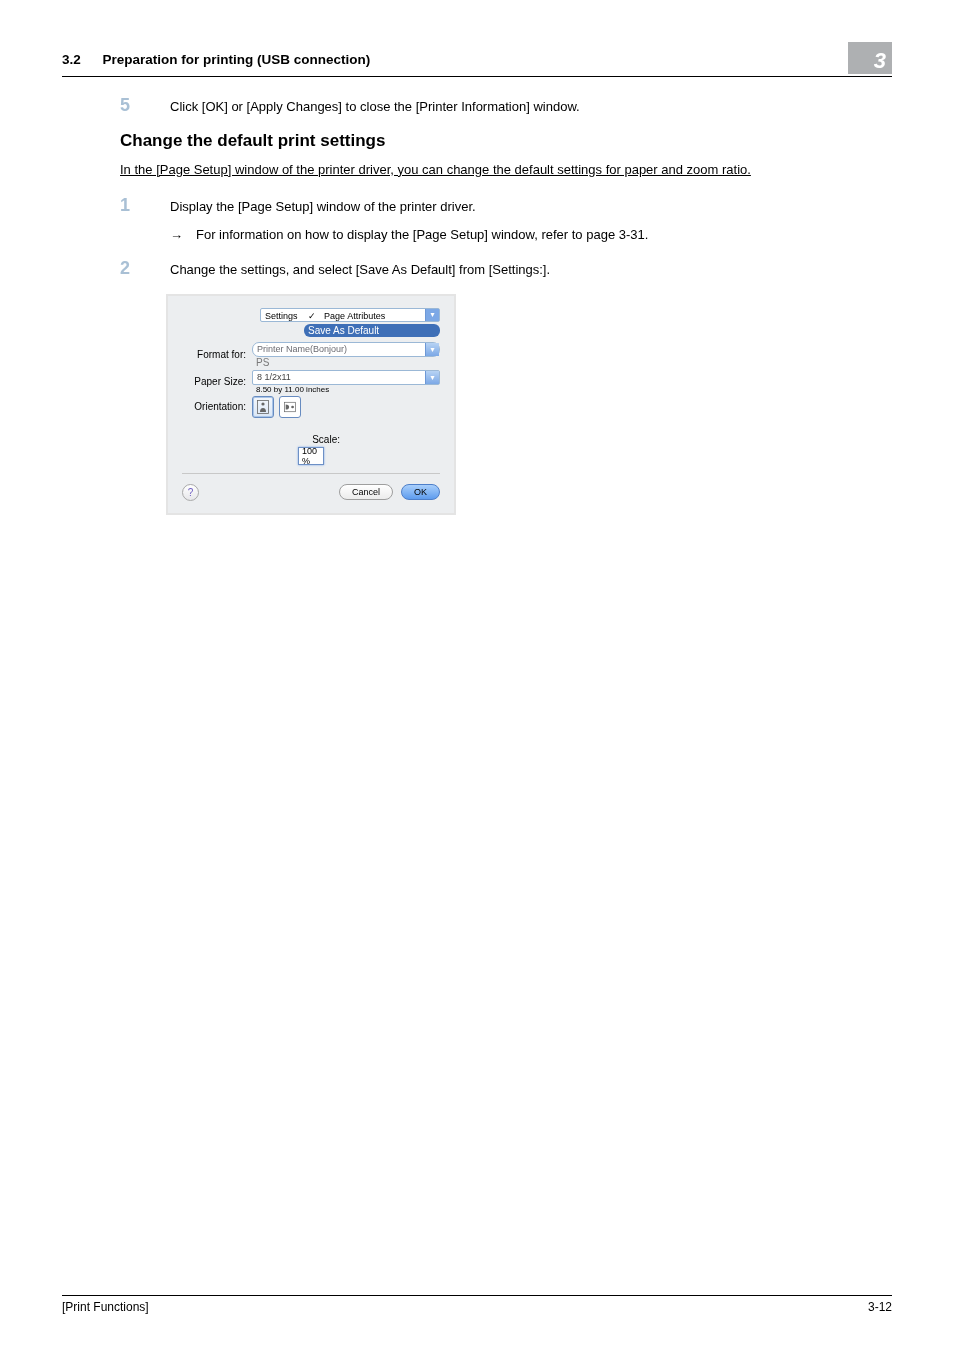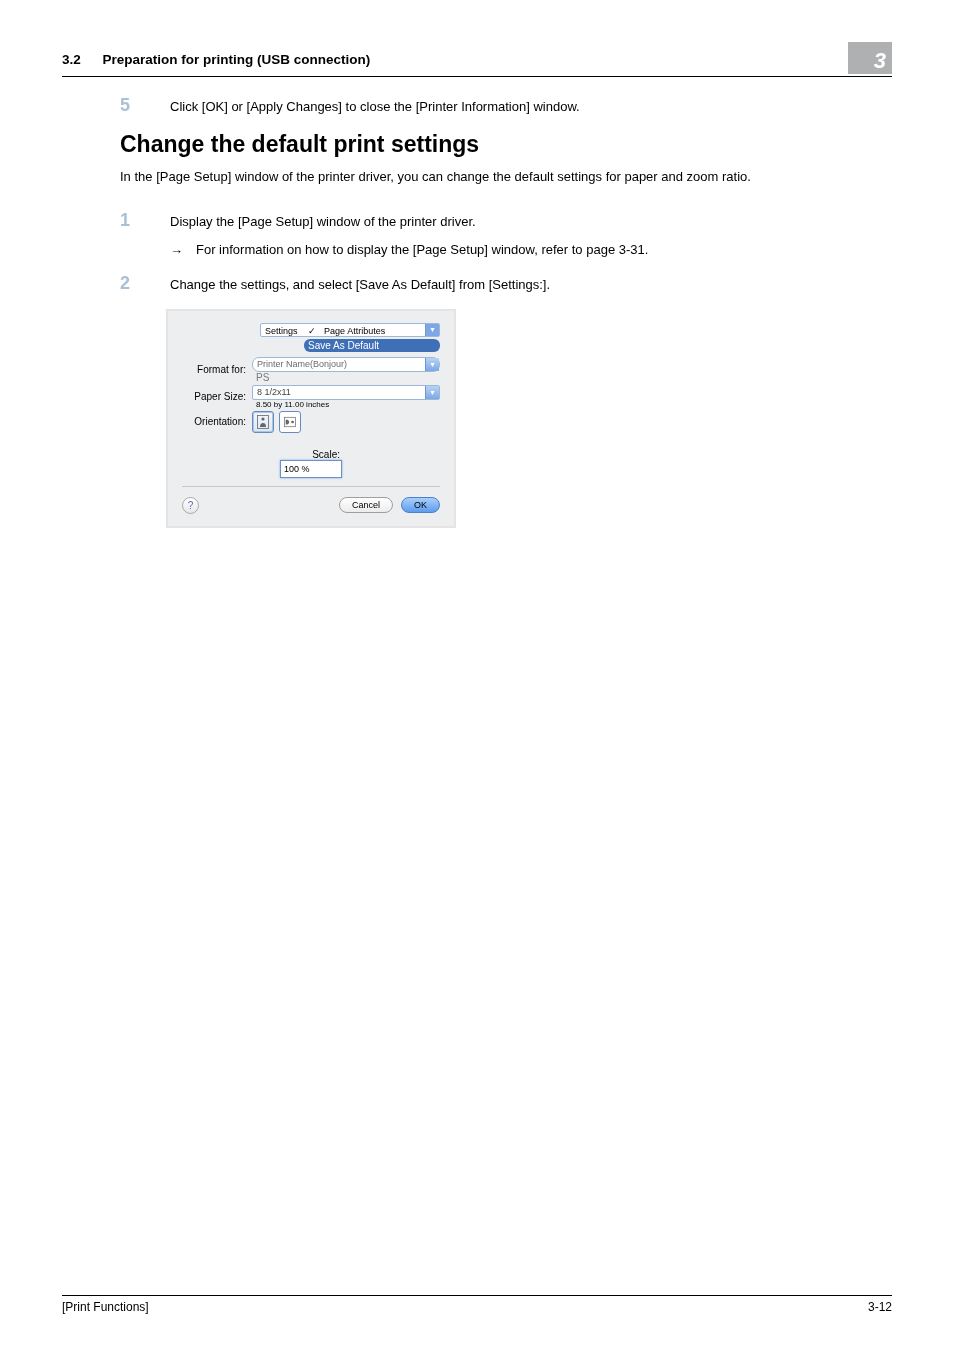--- a/index.html
+++ b/index.html
@@ -56,24 +56,24 @@
   .step-text { flex: 1; padding-top: 2px; }
   .sub-row { display: flex; margin-top: 8px; }
   .sub-arrow {
     flex-shrink: 0;
     width: 26px;
     color: #000;
     font-weight: bold;
   }
   .heading2 {
     font-weight: bold;
-    font-size: 23px;
+    font-size: 17px;
     margin: 14px 0 10px 0;
   }
-  .intro { margin-bottom: 24px; line-height: 1.45; }
+  .intro { margin-bottom: 16px; line-height: 1.45; text-decoration: underline; }
   .shot-wrap { margin: 6px 0 0 46px; }
   .shot {
     width: 290px;
     border: 2px solid #e4e4e4;
     background: #eceef0;
     padding: 0;
     position: relative;
     font-size: 10px;
     font-family: "Helvetica Neue", Arial, sans-serif;
   }
@@ -143,21 +143,21 @@
     border-radius: 3px;
   }
   .orient-btn svg { width: 12px; height: 14px; }
   .orient-btn.sel {
     background: linear-gradient(#f4f7fb, #dbe7f6);
     box-shadow: inset 0 0 0 1px #aac5e8;
   }
   .scale-in {
     border: 1px solid #6d90c6;
     background: #fff;
-    height: 18px; width: 62px;
+    height: 18px; width: 26px;
     font-size: 9px; padding: 0 3px;
     display: inline-flex; align-items: center;
     box-shadow: 0 0 2px #7ca8e6;
   }
   .dlg-hr { height:1px; background:#c8c8c8; margin: 8px 0 10px; }
   .dlg-footer { display:flex; align-items:center; }
   .help-btn {
     width: 17px; height: 17px;
     border-radius: 50%;
     border: 1px solid #a9a9a9;

